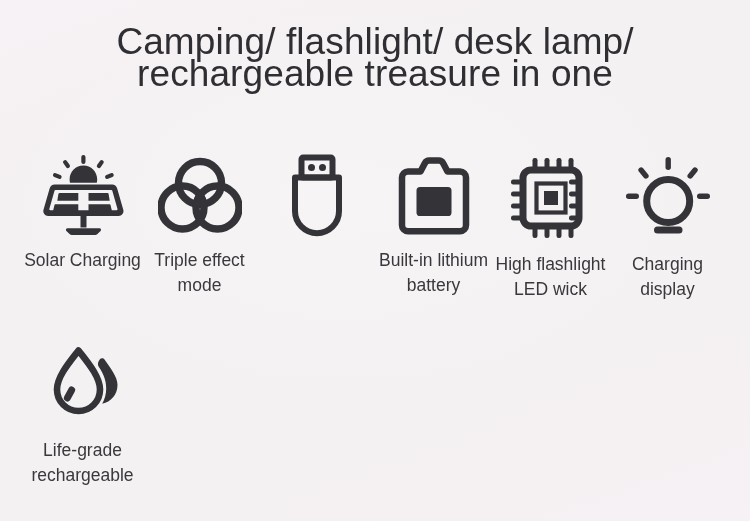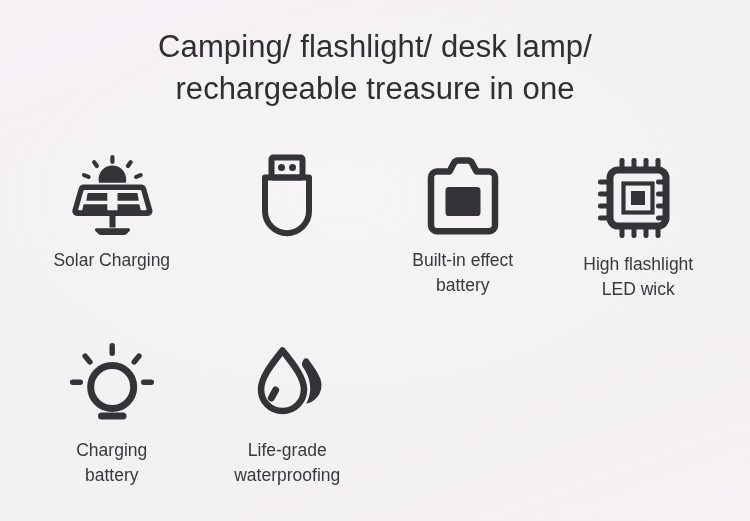--- a/index.html
+++ b/index.html
@@ -25,35 +25,35 @@
   }
 
   
   .headline {
     position: absolute;
     top: 26px;
     left: 0;
     width: 750px;
     text-align: center;
     color: #2f2f33;
-    font-size: 31px;
-    line-height: 42px;
+    font-size: 37px;
+    line-height: 32px;
     font-weight: 400;
     letter-spacing: 0.1px;
     white-space: pre-line;
   }
 
   
   .grid {
     position: absolute;
     top: 146px;
     left: 24px;
     width: 702px;
     display: grid;
-    grid-template-columns: repeat(4, 1fr);
+    grid-template-columns: repeat(6, 1fr);
     grid-template-rows: repeat(2, 186px);
     column-gap: 0px;
     row-gap: 0px;
   }
   .cell {
     display: flex;
     flex-direction: column;
     align-items: center;
     justify-content: flex-start;
     padding-top: 4px;
@@ -108,20 +108,31 @@
             <path d="M47.5 49.2h21.2c.4 0 .7.4.8.9l1.3 5.1c.2.7-.3 1.3-1 1.3H47.5v-7.3z"></path>
 
             <rect x="39.5" y="60" width="6" height="12.5"></rect>
             <path d="M26.5 73.2h32c1.4 0 2.1 1.7 1.1 2.7l-3.2 3.2c-.6.6-1.4.9-2.2.9H30.8c-.8 0-1.6-.3-2.2-.9l-3.2-3.2c-1-1-.3-2.7 1.1-2.7z"></path>
           </g>
         </svg>
       </div>
       <div class="cell-label">Solar Charging</div>
     </div>
 
+    <div class="cell">
+      <div class="icon-box">
+        <svg width="84" height="80" viewBox="0 0 84 80" fill="none" stroke="#333338" stroke-width="7.4">
+          <circle cx="42" cy="27" r="21.5"></circle>
+          <circle cx="24.5" cy="51.5" r="21.5"></circle>
+          <circle cx="59.5" cy="51.5" r="21.5"></circle>
+        </svg>
+      </div>
+      <div class="cell-label">Triple effect
+mode</div>
+    </div>
 
     <div class="cell">
       <div class="icon-box">
         <svg width="68" height="84" viewBox="0 0 68 84" fill="none">
 
           <rect x="18.5" y="3.6" width="31" height="20" rx="1.6" stroke="#333338" stroke-width="6"></rect>
           <circle cx="28.5" cy="13.6" r="3.5" fill="#333338"></circle>
           <circle cx="39.5" cy="13.6" r="3.5" fill="#333338"></circle>
 
           <path d="M12 23.6h44v33.5c0 12.2-9.9 22.1-22 22.1S12 69.3 12 57.1V23.6z" stroke="#333338" stroke-width="6" stroke-linejoin="round"></path>
@@ -129,21 +140,21 @@
       </div>
     </div>
 
     <div class="cell">
       <div class="icon-box">
         <svg width="72" height="84" viewBox="0 0 72 84" fill="none">
           <path d="M10 17.5h12.5l4.2-8.1c.9-1.7 2.6-2.8 4.5-2.8h9.6c1.9 0 3.6 1.1 4.5 2.8l4.2 8.1H62c3.3 0 6 2.7 6 6v47.8c0 3.3-2.7 6-6 6H10c-3.3 0-6-2.7-6-6V23.5c0-3.3 2.7-6 6-6z" stroke="#333338" stroke-width="6.5" stroke-linejoin="round"></path>
           <rect x="18.5" y="33" width="35" height="29" rx="3.6" fill="#333338"></rect>
         </svg>
       </div>
-      <div class="cell-label">Built-in effect
+      <div class="cell-label">Built-in lithium
 battery</div>
     </div>
 
     <div class="cell row2">
       <div class="icon-box">
         <svg width="80" height="80" viewBox="0 0 80 80" fill="none">
           <g fill="#333338">
 
             <rect x="21.5" y="0" width="5" height="13" rx="2.2"></rect>
             <rect x="33.5" y="0" width="5" height="13" rx="2.2"></rect>
@@ -183,33 +194,33 @@
             <rect x="14.8" y="9.5" width="5.4" height="13" rx="2.7" transform="rotate(-40 17.5 16)"></rect>
             <rect x="63.9" y="9.5" width="5.4" height="13" rx="2.7" transform="rotate(40 66.6 16)"></rect>
             <rect x="0" y="36.5" width="13" height="5.4" rx="2.7"></rect>
             <rect x="71" y="36.5" width="13" height="5.4" rx="2.7"></rect>
           </g>
           <circle cx="42.2" cy="44" r="21.5" stroke="#333338" stroke-width="7"></circle>
           <rect x="28" y="69.5" width="28.5" height="7" rx="3.5" fill="#333338"></rect>
         </svg>
       </div>
       <div class="cell-label">Charging
-battery</div>
+display</div>
     </div>
 
 
     <div class="cell row2">
       <div class="icon-box">
         <svg width="82" height="82" viewBox="0 0 82 82" fill="none">
 
           <path d="M62.5 16.5c6 8.5 13 17.5 13 25.5 0 9.6-6.6 17.1-15.3 18.7 2.6-4.5 4-9.7 4-15.2 0-8.4-3.2-15.5-7.3-21.4-1.2-1.8-1.6-4.8 1.2-8.1.9-1.1 3.5-1.1 4.4.5z" fill="#333338"></path>
 
           <path d="M36.5 7.5C45 18.5 58 33.5 58 46.5c0 12-9.6 21.5-21.5 21.5S15 58.5 15 46.5C15 33.5 28 18.5 36.5 7.5z" stroke="#333338" stroke-width="6.6" stroke-linejoin="round"></path>
 
           <rect x="24" y="43" width="7" height="16" rx="3.5" transform="rotate(28 27.5 51)" fill="#333338"></rect>
         </svg>
       </div>
       <div class="cell-label">Life-grade
-waterproofing</div>
+rechargeable</div>
     </div>
 
   </div>
 </div>
 
 </body></html>

